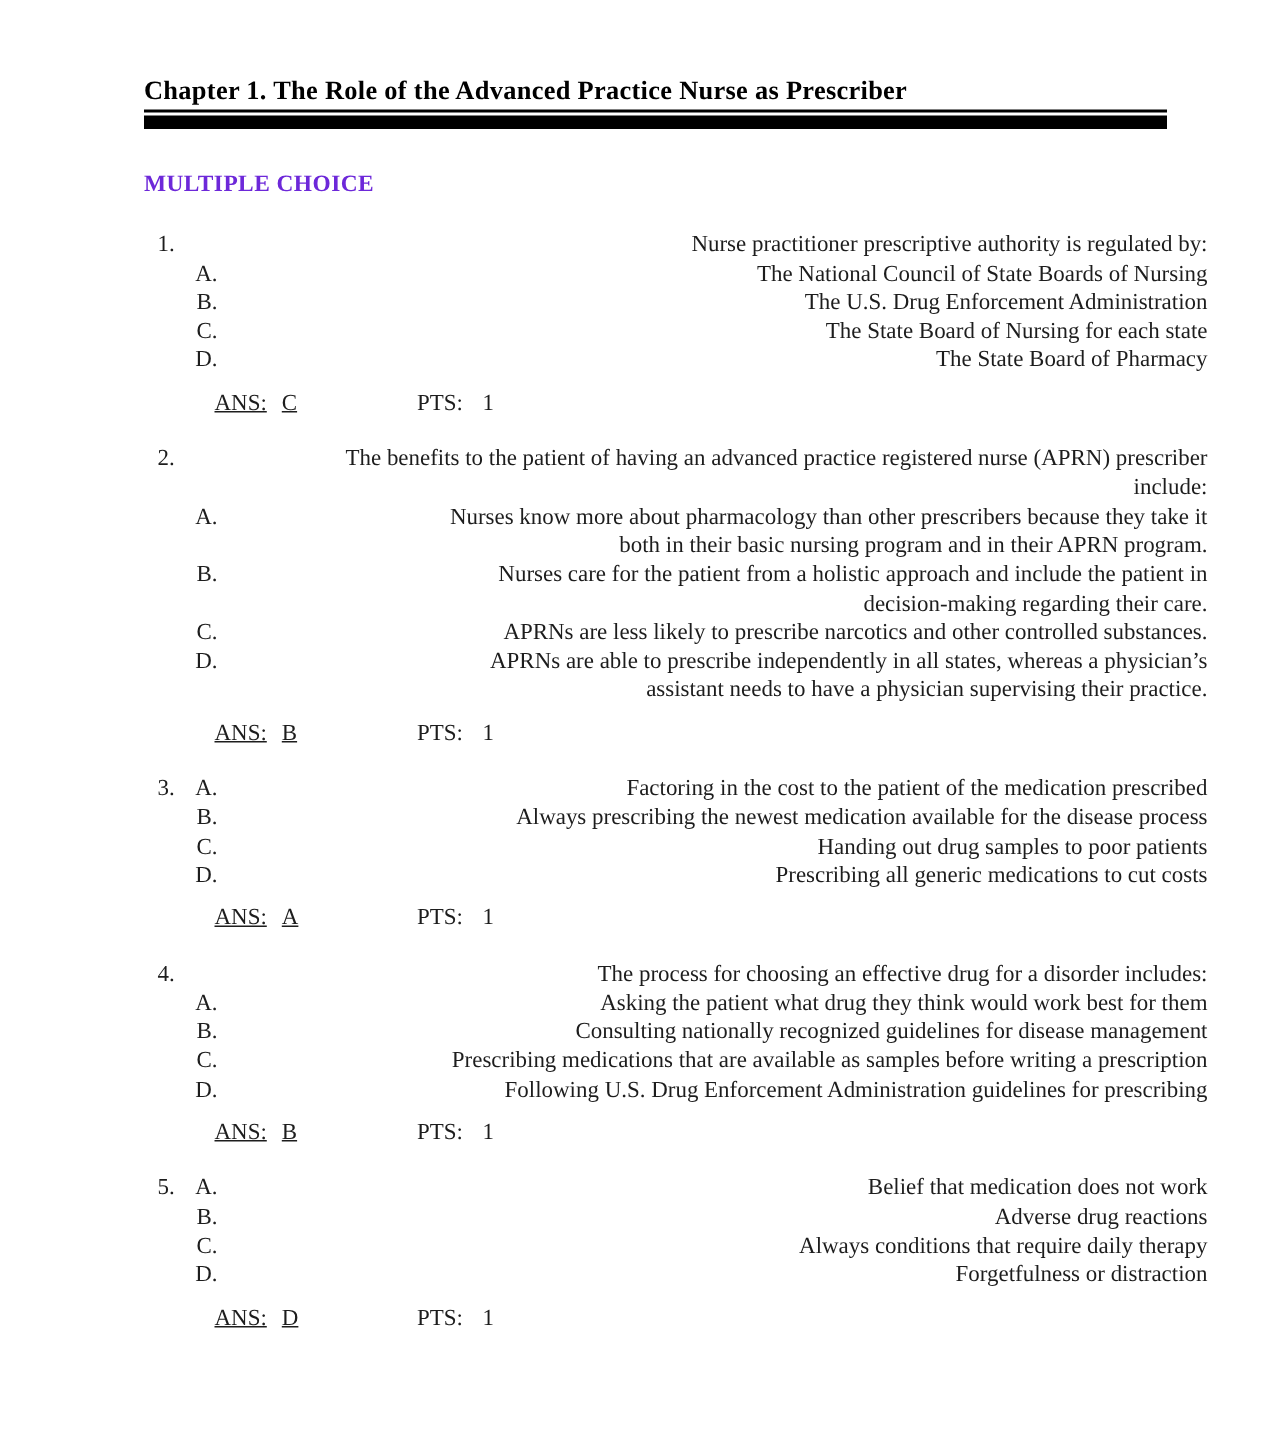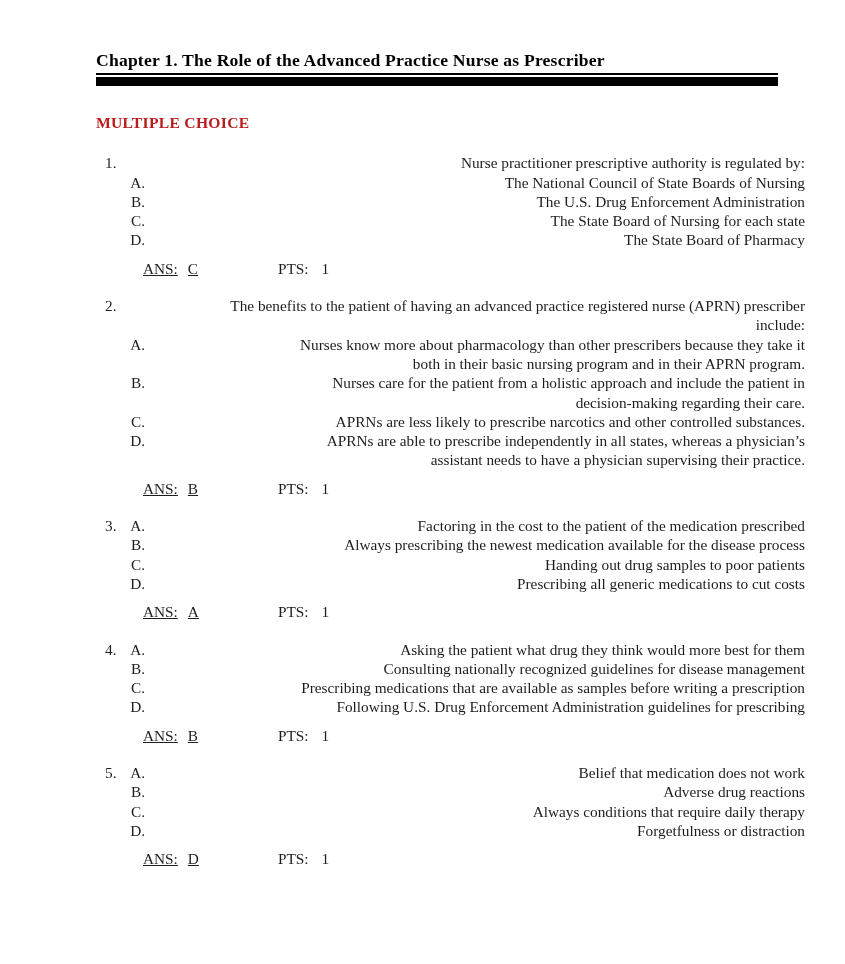--- a/index.html
+++ b/index.html
@@ -18,21 +18,21 @@
     margin:0; width:682px;
     font-size:17.6px; line-height:17px; font-weight:700;
     color:#000; letter-spacing:0.2px;
     padding-bottom:4px;
     border-bottom:2.4px solid #000;
   }
   .title-bar { width:682px; height:9px; margin-top:2px; background:#000; }
 
   
   .section-heading {
-    margin-top:27px; font-weight:700; color:#b91c1c;
+    margin-top:27px; font-weight:700; color:#6d28d9;
     font-size:15.6px; letter-spacing:0.3px;
   }
 
   
   .questions { margin-top:21px; }
   .question { margin-bottom:18px; }
   .q-row { display:flex; }
   .q-num { flex:none; width:14px; margin-left:9px; }
   .q-content { flex:1; min-width:0;text-align:right; }
   .q-text { white-space:pre-line; }
@@ -159,23 +159,24 @@
                 <span class="val">1</span>
               </span>
             </div>
           </div>
         </div>
       </div>
       <div class="question">
         <div class="q-row">
           <span class="q-num">4.</span>
           <div class="q-content">
-            <div class="option">
-              <span class="opt-letter">A.</span>
-              <span class="opt-text">Asking the patient what drug they think would more best for them</span>
+            <div class="q-text">The process for choosing an effective drug for a disorder includes:</div>
+            <div class="option">
+              <span class="opt-letter">A.</span>
+              <span class="opt-text">Asking the patient what drug they think would work best for them</span>
             </div>
             <div class="option">
               <span class="opt-letter">B.</span>
               <span class="opt-text">Consulting nationally recognized guidelines for disease management</span>
             </div>
             <div class="option">
               <span class="opt-letter">C.</span>
               <span class="opt-text">Prescribing medications that are available as samples before writing a prescription</span>
             </div>
             <div class="option">

